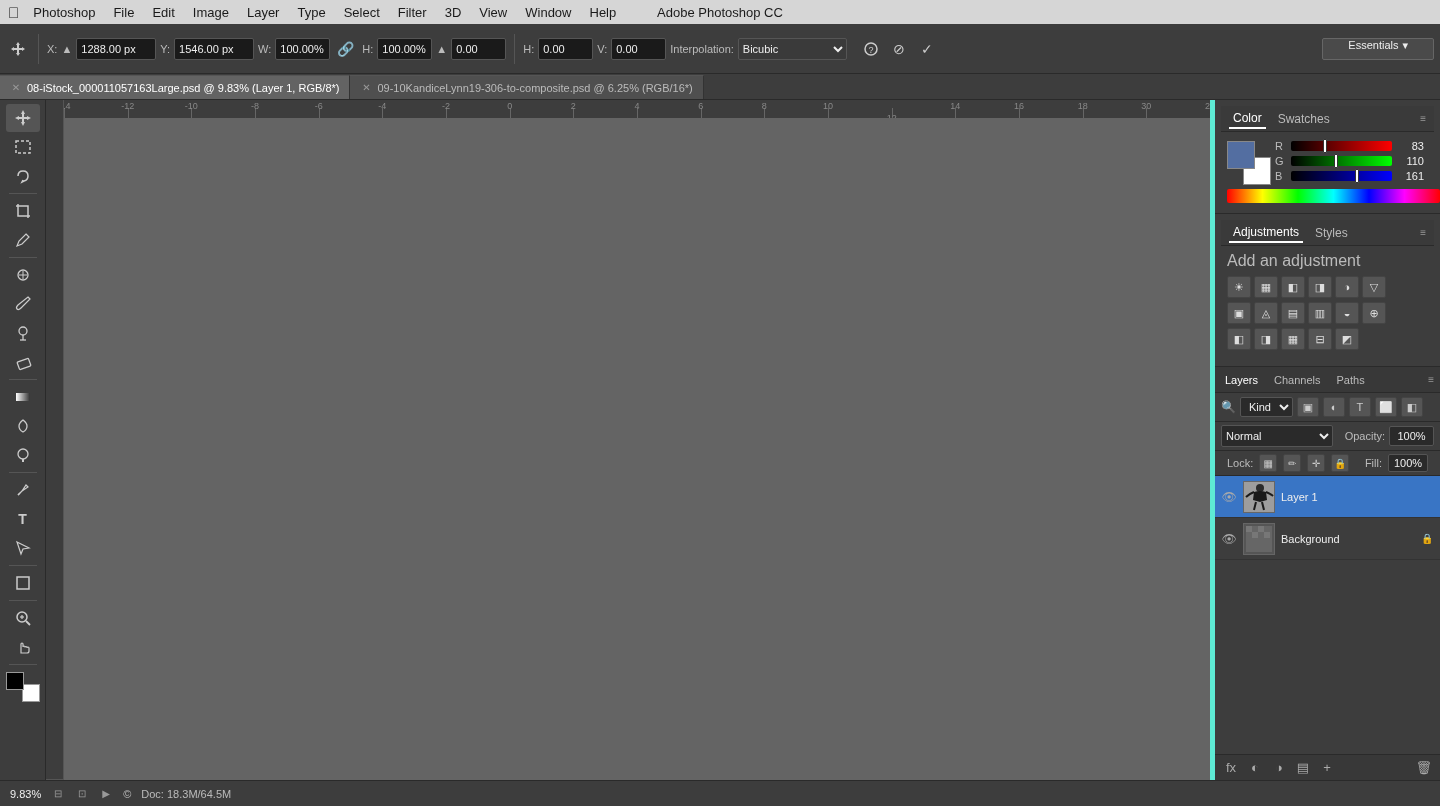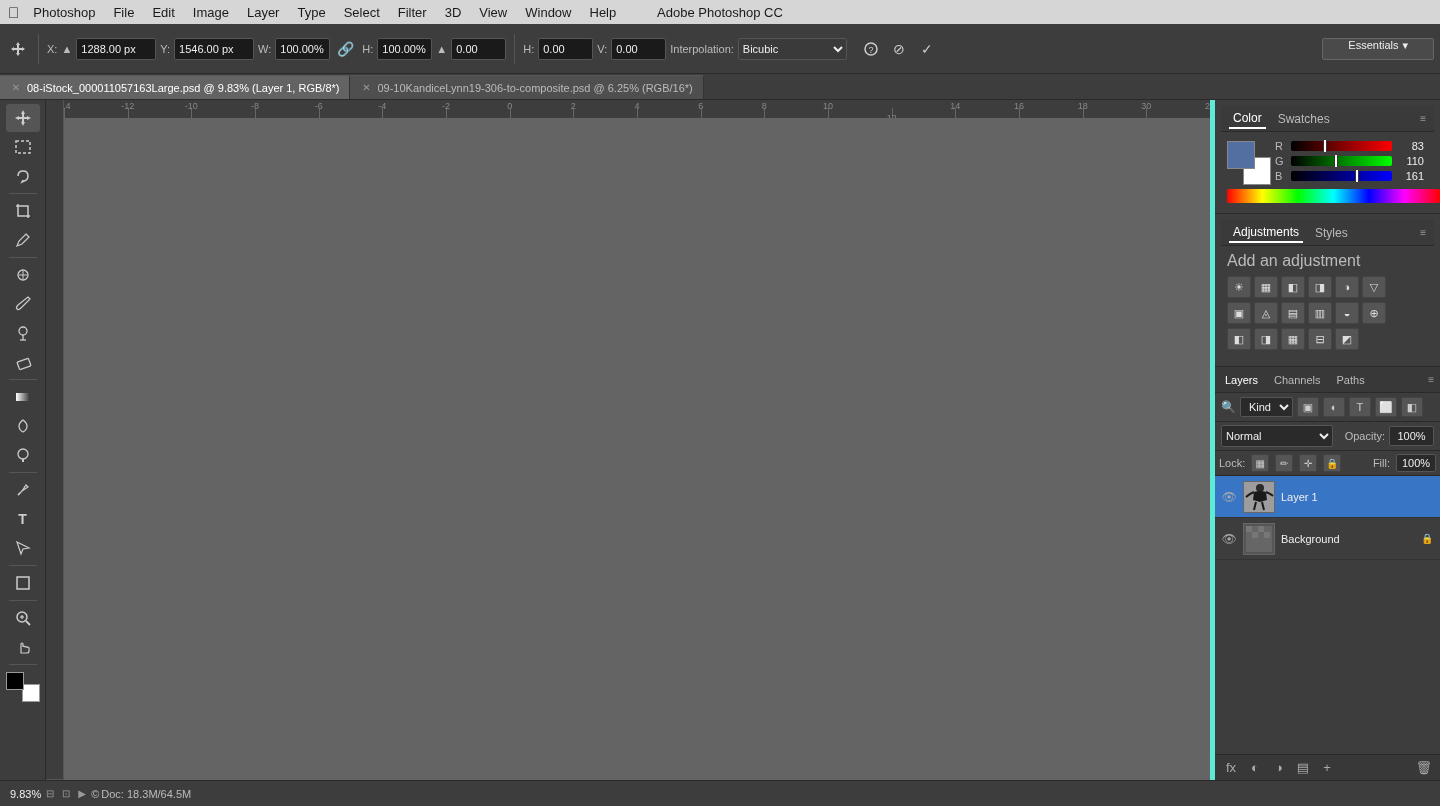--- a/index.html
+++ b/index.html
@@ -490,21 +490,21 @@
       background: #2a2a2a;
       border: 1px solid #555;
       width: 45px;
       height: 20px;
       text-align: center;
       border-radius: 2px;
     }
     .lock-row {
       display: flex;
       align-items: center;
-      padding: 3px 4px;
+      padding: 3px 12px;
       gap: 6px;
       border-bottom: 1px solid #2a2a2a;
     }
     .lock-label {
       font-size: 11px;
       color: #bbb;
     }
     .lock-btn {
       width: 18px;
       height: 18px;
@@ -602,21 +602,21 @@
 
     
     #status-bar {
       width: 100%;
       height: 26px;
       background: #3d3d3d;
       border-top: 1px solid #2a2a2a;
       display: flex;
       align-items: center;
       padding: 0 10px;
-      gap: 2px;
+      gap: 10px;
       font-size: 11px;
       color: #bbb;
     }
     .status-zoom {
       color: #eee;
     }
     .status-nav-btn {
       width: 14px;
       height: 14px;
       background: none;

